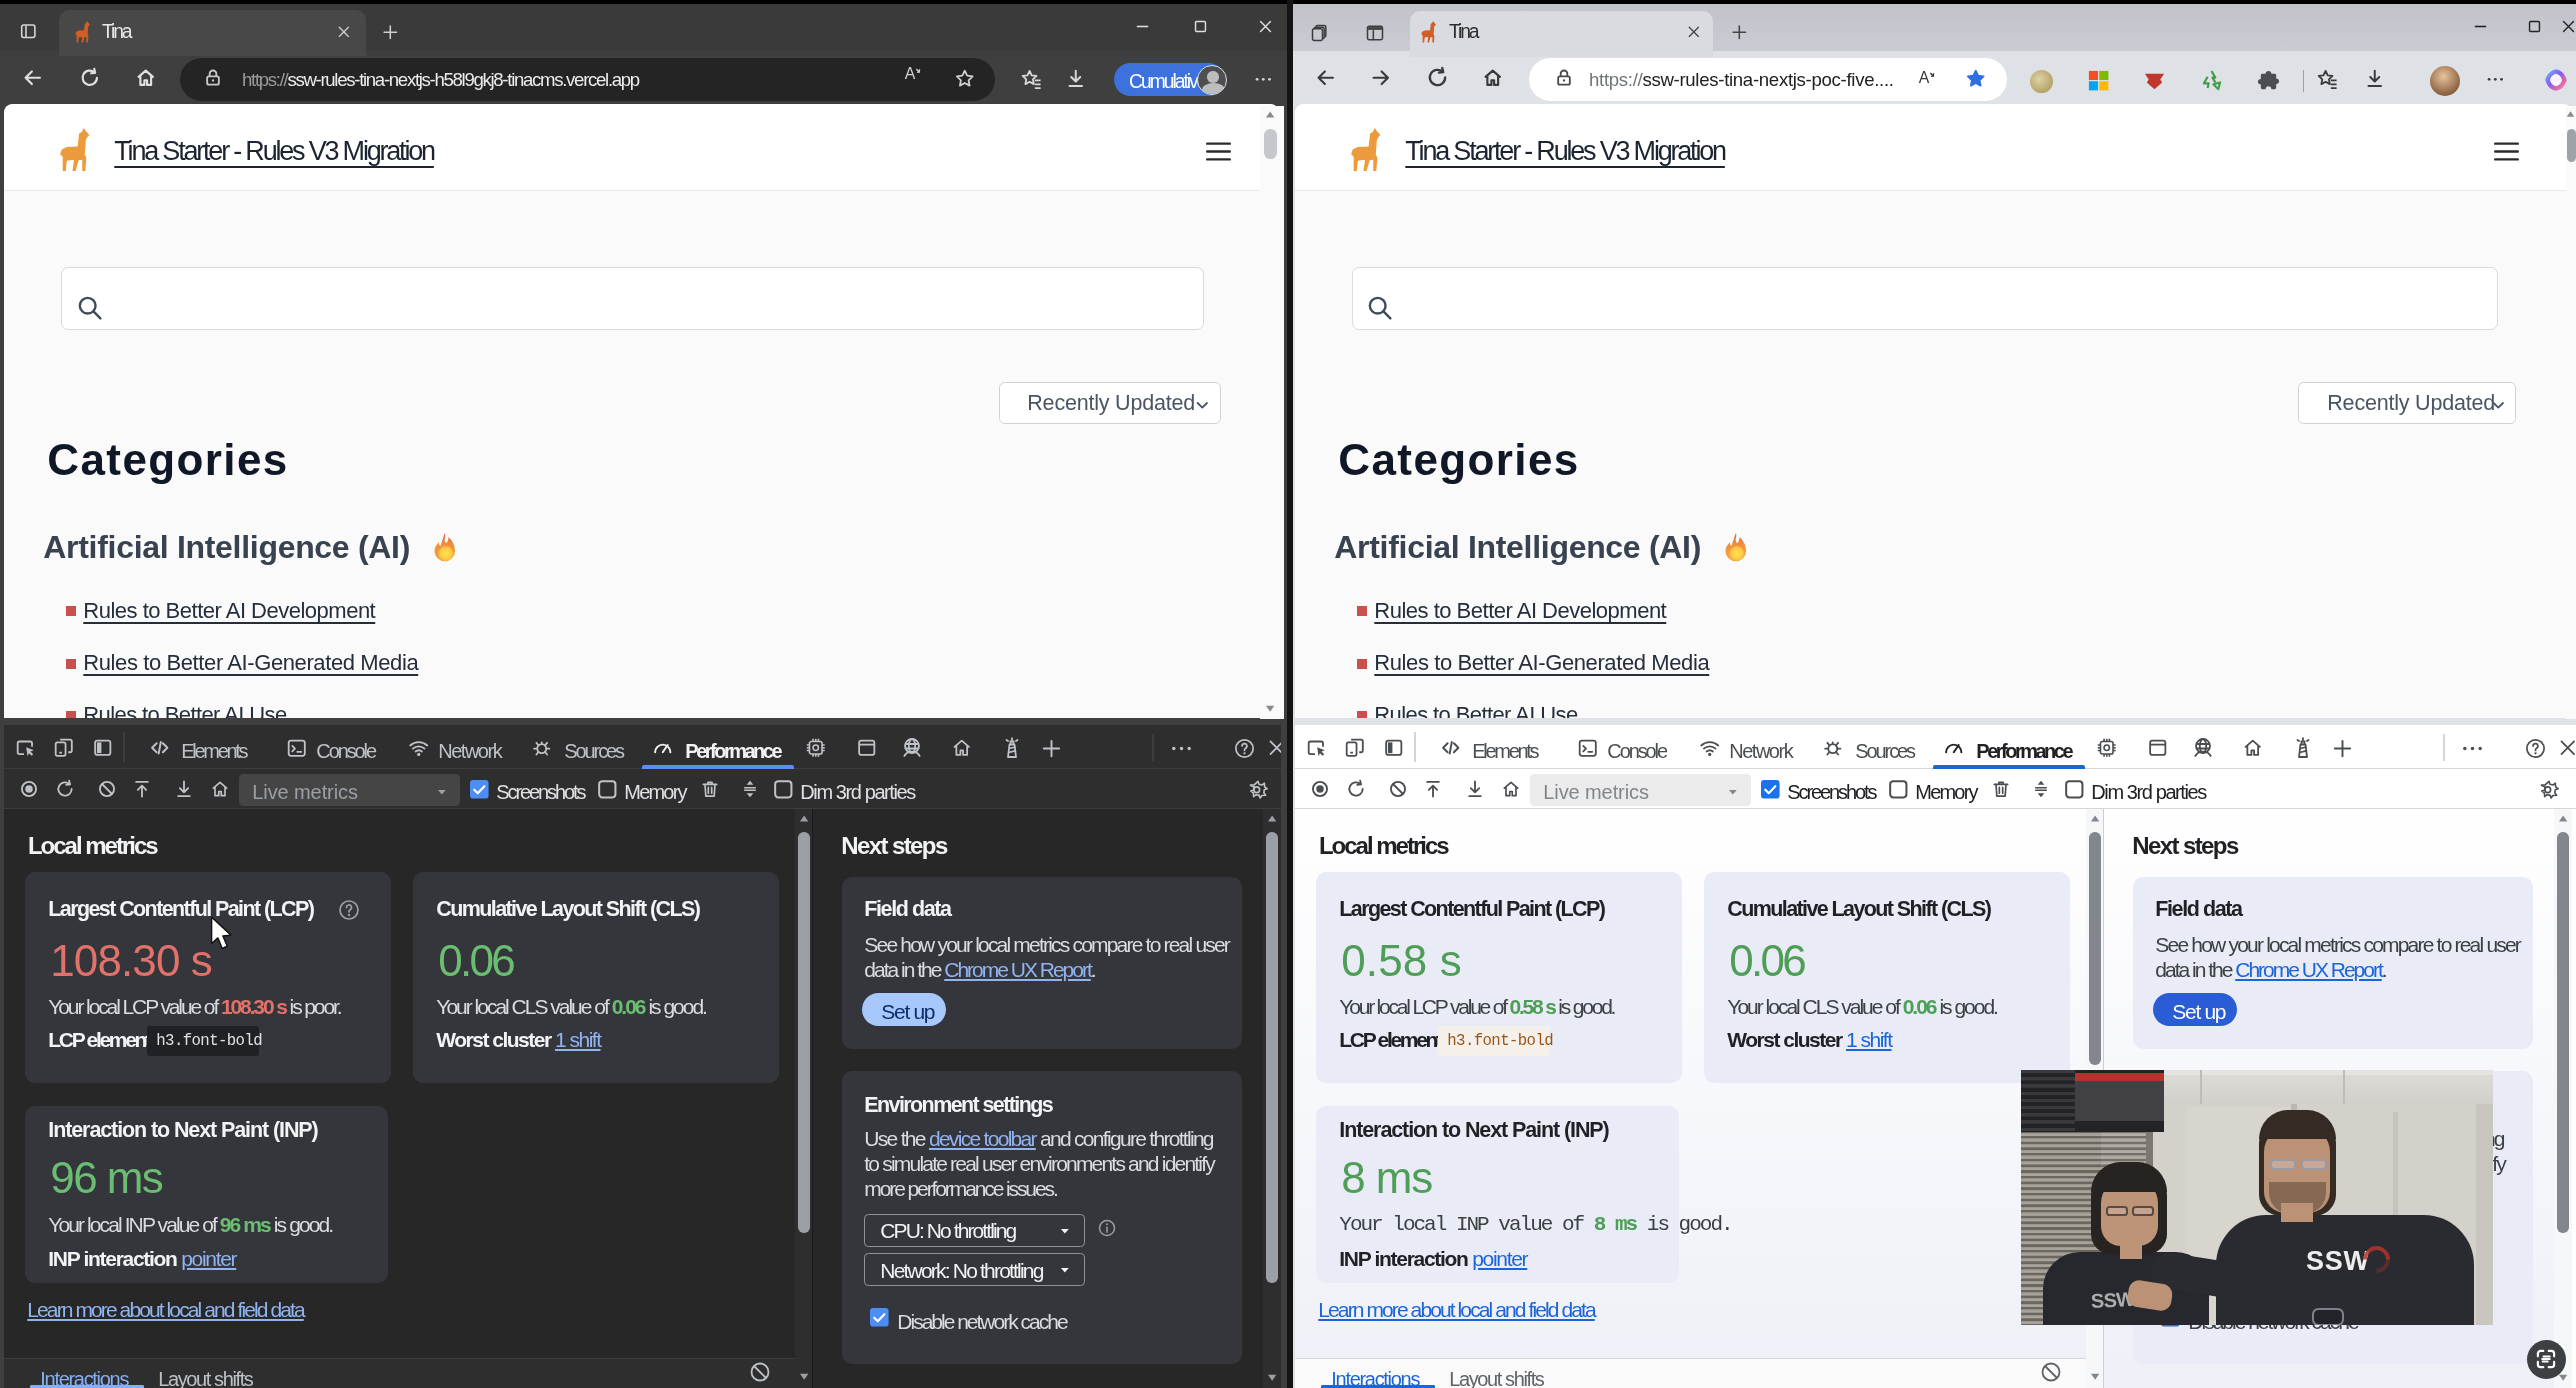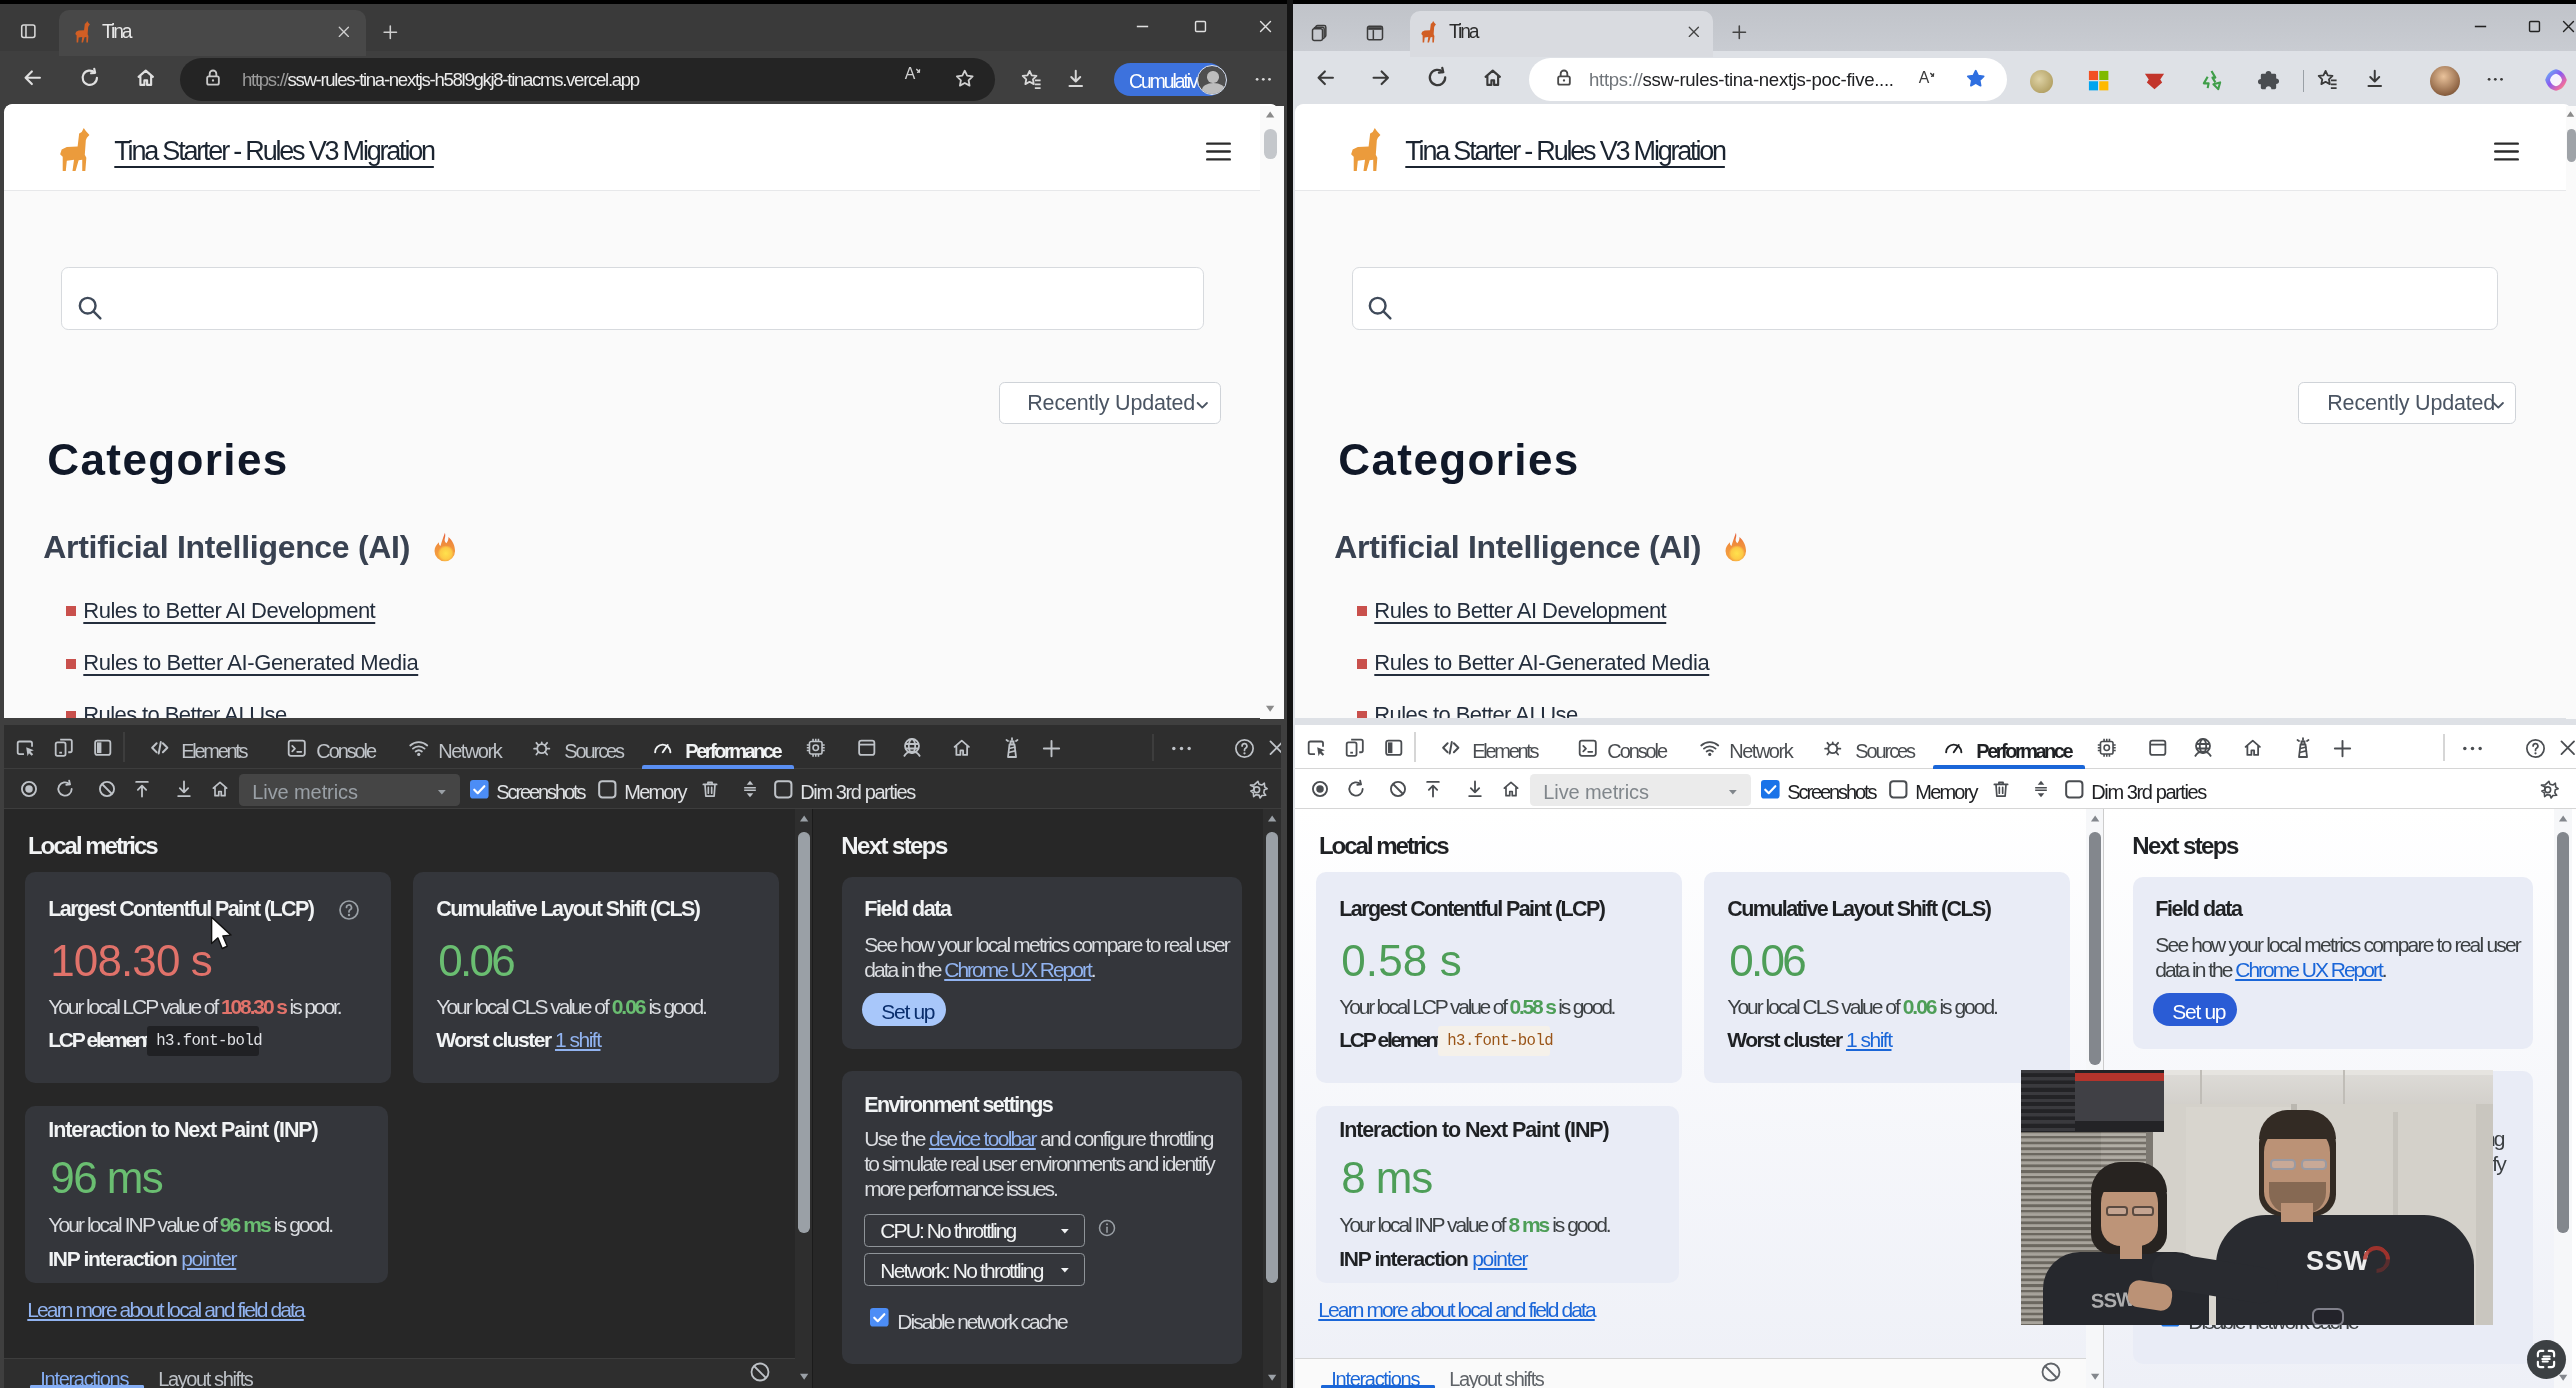--- a/index.html
+++ b/index.html
@@ -660,21 +660,21 @@
         <div class="abs" style="font-family:Liberation Sans,sans-serif;left:44px;top:270px;font-size:21px;color:#3c4043;white-space:pre;letter-spacing:-2.2px;line-height:1.15;">Your local LCP value of <span style="color:#4e9e58;font-weight:700">0.58 s</span> is good.</div>
         <div class="abs" style="font-family:Liberation Sans,sans-serif;left:44px;top:303px;font-size:21px;color:#1f2124;white-space:pre;letter-spacing:-2.3px;line-height:1.15;"><span style="font-weight:700">LCP element</span></div>
         <div class="abs" style="left:143px;top:301px;width:112px;height:30px;background:#f5f1ea;border-radius:2.9px;"></div>
         <div class="abs" style="font-family:Liberation Mono,monospace;left:152px;top:307px;font-size:15.7px;color:#9a5518;white-space:pre;letter-spacing:-0.6px;line-height:1.15;">h3.font-bold</div>
         <div class="abs" style="font-family:Liberation Sans,sans-serif;left:432px;top:172px;font-size:21.5px;color:#1f2124;white-space:pre;letter-spacing:-1.6px;line-height:1.15;font-weight:700;">Cumulative Layout Shift (CLS)</div>
         <div class="abs" style="font-family:Liberation Sans,sans-serif;left:434px;top:211px;font-size:44px;color:#4e9e58;white-space:pre;letter-spacing:-2.7px;line-height:1.15;">0.06</div>
         <div class="abs" style="font-family:Liberation Sans,sans-serif;left:432px;top:270px;font-size:21px;color:#3c4043;white-space:pre;letter-spacing:-2px;line-height:1.15;">Your local CLS value of <span style="color:#4e9e58;font-weight:700">0.06</span> is good.</div>
         <div class="abs" style="font-family:Liberation Sans,sans-serif;left:432px;top:303px;font-size:21px;color:#1f2124;white-space:pre;letter-spacing:-1.5px;line-height:1.15;"><span style="font-weight:700">Worst cluster</span>&nbsp;<span style="color:#1a66d8;text-decoration:underline">1 shift</span></div>
         <div class="abs" style="font-family:Liberation Sans,sans-serif;left:44px;top:393px;font-size:21.5px;color:#1f2124;white-space:pre;letter-spacing:-1.1px;line-height:1.15;font-weight:700;">Interaction to Next Paint (INP)</div>
         <div class="abs" style="font-family:Liberation Sans,sans-serif;left:46px;top:428px;font-size:44px;color:#4e9e58;white-space:pre;letter-spacing:-1.1px;line-height:1.15;">8 ms</div>
-        <div class="abs" style="font-family:Liberation Sans, sans-serif;left:44px;top:488px;font-size:21px;color:#3c4043;white-space:pre;letter-spacing:-2px;line-height:1.15;">Your local INP value of <span style="color:#4e9e58;font-weight:700">8 ms</span> is good.</div>
+        <div class="abs" style="font-family:Liberation Mono, monospace;left:44px;top:488px;font-size:21px;color:#3c4043;white-space:pre;letter-spacing:-2px;line-height:1.15;">Your local INP value of <span style="color:#4e9e58;font-weight:700">8 ms</span> is good.</div>
         <div class="abs" style="font-family:Liberation Sans,sans-serif;left:44px;top:522px;font-size:21px;color:#1f2124;white-space:pre;letter-spacing:-1.3px;line-height:1.15;"><span style="font-weight:700">INP interaction</span>&nbsp;<span style="color:#1a66d8;text-decoration:underline">pointer</span></div>
         <div class="abs" style="font-family:Liberation Sans,sans-serif;left:23px;top:573px;font-size:21px;color:#1a66d8;white-space:pre;letter-spacing:-1.9px;line-height:1.15;text-decoration:underline;">Learn more about local and field data</div>
         <div class="abs" style="left:0px;top:633px;width:791px;height:31px;background:#fafafa;border-top:0.7px solid #d6d6d6;"></div>
         <div class="abs" style="font-family:Liberation Sans,sans-serif;left:36px;top:643px;font-size:20px;color:#1a66d8;white-space:pre;letter-spacing:-1.3px;line-height:1.15;">Interactions</div>
         <div class="abs" style="left:26px;top:660px;width:114px;height:3.6px;background:#1a66d8;border-radius:1.4px;"></div>
         <div class="abs" style="font-family:Liberation Sans,sans-serif;left:154px;top:643px;font-size:20px;color:#5f6368;white-space:pre;letter-spacing:-1.4px;line-height:1.15;">Layout shifts</div>
         <svg class="abs" style="left:744px;top:635px;" width="24" height="24" viewBox="0 0 24 24" fill="none">
           <circle cx="12" cy="12" r="8.5" stroke="#5f6368" stroke-width="1.8"></circle>
           <path d="M6 6l12 12" stroke="#5f6368" stroke-width="1.8"></path>
         </svg>

